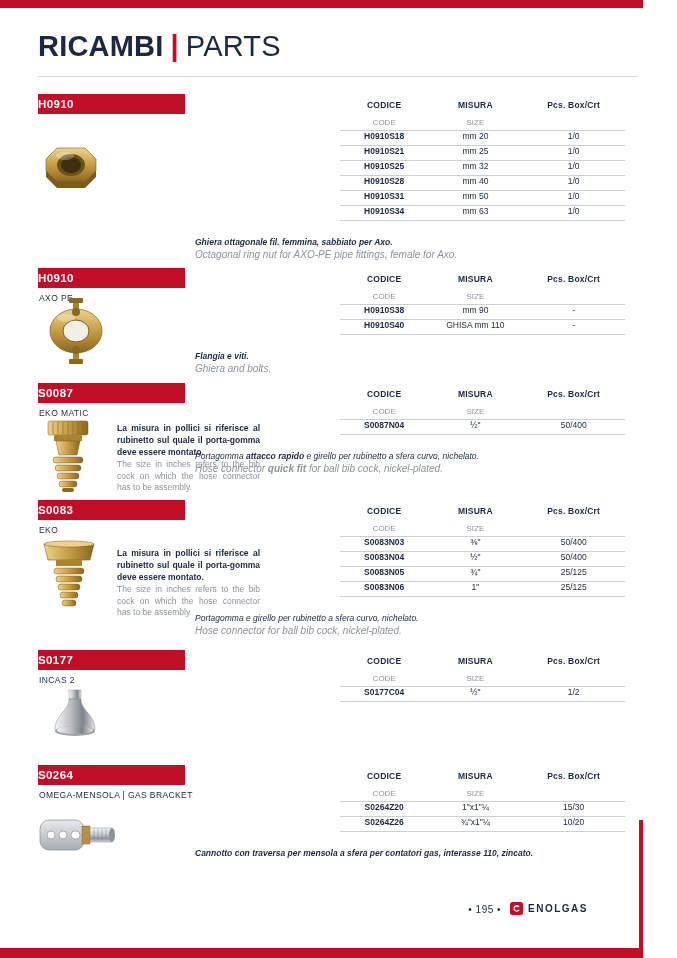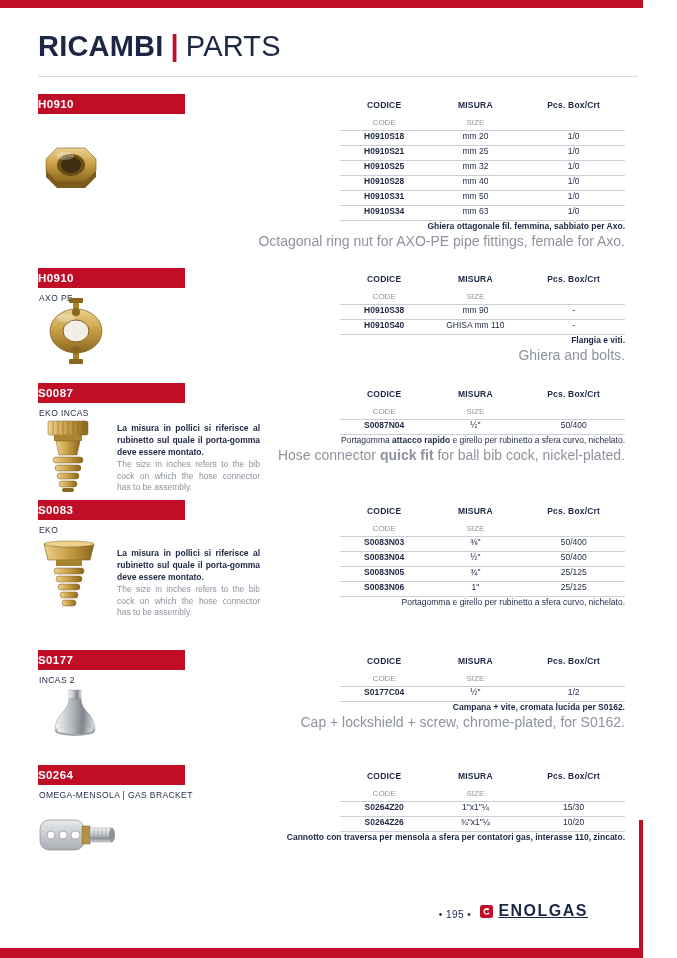--- a/index.html
+++ b/index.html
@@ -29,37 +29,37 @@
   .right-col{position:absolute;left:302px;top:4px;width:285px;}
   .thead{display:flex;align-items:flex-start;padding:2px 0 3px;border-bottom:1px solid var(--line);justify-content:space-between;}
   .hcol{text-align:center;}
   .c1{width:31%;} .c2{width:33%;} .c3{width:36%;}
   .h-top{font-size:8.5px;font-weight:700;color:var(--ink);letter-spacing:.2px;}
   .h-sub{font-size:8px;color:var(--gray);margin-top:8px;}
   .trow{display:flex;align-items:flex-start;height:14px;border-bottom:1px solid var(--line);font-size:8.5px;color:var(--ink);}
   .trow > div{text-align:center;}
   .tcode{font-weight:700;}
 
-  .desc{margin-top:0;margin-left:-145px;width:430px;text-align:right;line-height:1.35;}
+  .desc{margin-top:16px;margin-left:-145px;width:430px;text-align:left;line-height:1.35;font-style:italic;}
   .desc-it{font-size:8.5px;color:var(--ink);font-weight:700;}
   .desc-it.plain{font-weight:400;}
-  .desc-en{font-size:14px;color:var(--gray);}
+  .desc-en{font-size:10px;color:var(--gray);}
   .seg-bold{font-weight:700;}
 
   .note{position:absolute;left:79px;width:143px;text-align:justify;line-height:1.4;}
   .note-it{display:block;font-size:8.5px;font-weight:700;color:var(--ink);}
   .note-en{display:block;font-size:8.5px;color:var(--gray);}
 
   .pimg{position:absolute;}
   .pimg svg{display:block;}
 
   .footer{position:absolute;top:902px;right:55px;display:flex;align-items:flex-end;gap:9px;}
   .pageno{font-size:10px;color:var(--ink);letter-spacing:.5px;white-space:nowrap;}
   .brand{display:flex;align-items:center;gap:5px;}
-  .brand-name{font-size:16px;font-weight:700;color:var(--ink);letter-spacing:1.5px;text-decoration:underline;}
+  .brand-name{font-size:10px;font-weight:700;color:var(--ink);letter-spacing:1.5px;}
 
   .side-tab{position:absolute;left:639px;top:820px;width:29px;height:128px;background:var(--red);
             display:flex;align-items:center;justify-content:center;}
   .side-tab-inner{transform:rotate(-90deg);text-align:center;white-space:nowrap;color:#fff;}
   .stt1{font-size:9.5px;font-weight:700;letter-spacing:.6px;line-height:1.25;}
   .stt2{font-size:8px;letter-spacing:.4px;line-height:1.25;}
 
   .defs-svg{position:absolute;width:0;height:0;}
 </style>
 </head>
@@ -215,21 +215,21 @@
         <div class="desc-it">Flangia e viti.</div>
         <div class="desc-en">Ghiera and bolts.</div>
       </div>
     </div>
   </section>
 
   <section class="product" style="top:383px">
     <div class="badge">
       <span>S0087</span>
     </div>
-    <div class="subtitle">EKO INCAS</div>
+    <div class="subtitle">EKO MATIC</div>
     <div class="pimg" style="left:2px;top:36px" title="quick-fit-hose-connector-photo">
       <svg width="56" height="74" viewBox="0 0 56 74">
         <rect x="8" y="2" width="40" height="14" rx="2" fill="url(#brassH)" stroke="#7e5d1d" stroke-width="0.5"></rect>
         <g stroke="#7e5d1d" stroke-width="1" opacity="0.55">
           <line x1="13" y1="3" x2="13" y2="15"></line>
             <line x1="18" y1="3" x2="18" y2="15"></line>
           <line x1="23" y1="3" x2="23" y2="15"></line>
             <line x1="28" y1="3" x2="28" y2="15"></line>
           <line x1="33" y1="3" x2="33" y2="15"></line>
             <line x1="38" y1="3" x2="38" y2="15"></line>
@@ -324,20 +324,21 @@
         <div class="c2">¾"</div>
         <div class="c3">25/125</div>
       </div>
       <div class="trow">
         <div class="c1 tcode">S0083N06</div>
         <div class="c2">1"</div>
         <div class="c3">25/125</div>
       </div>
       <div class="desc">
         <div class="desc-it plain">Portagomma e girello per rubinetto a sfera curvo, nichelato.</div>
+        <div class="desc-en">Hose connector for ball bib cock, nickel-plated.</div>
       </div>
     </div>
   </section>
 
   <section class="product" style="top:650px">
     <div class="badge">
       <span>S0177</span>
     </div>
     <div class="subtitle">INCAS 2</div>
     <div class="pimg" style="left:6px;top:38px" title="chrome-cap-photo">
@@ -359,24 +360,20 @@
           <div class="h-sub">SIZE</div>
         </div>
         <div class="hcol c3">
           <div class="h-top">Pcs. Box/Crt</div>
         </div>
       </div>
       <div class="trow">
         <div class="c1 tcode">S0177C04</div>
         <div class="c2">½"</div>
         <div class="c3">1/2</div>
-      </div>
-      <div class="desc">
-        <div class="desc-it">Campana + vite, cromata lucida per S0162.</div>
-        <div class="desc-en">Cap + lockshield + screw, chrome-plated, for S0162.</div>
       </div>
     </div>
   </section>
 
   <section class="product" style="top:765px">
     <div class="badge">
       <span>S0264</span>
     </div>
     <div class="subtitle">OMEGA-MENSOLA | GAS BRACKET</div>
     <div class="pimg" style="left:0px;top:40px" title="gas-bracket-photo">

